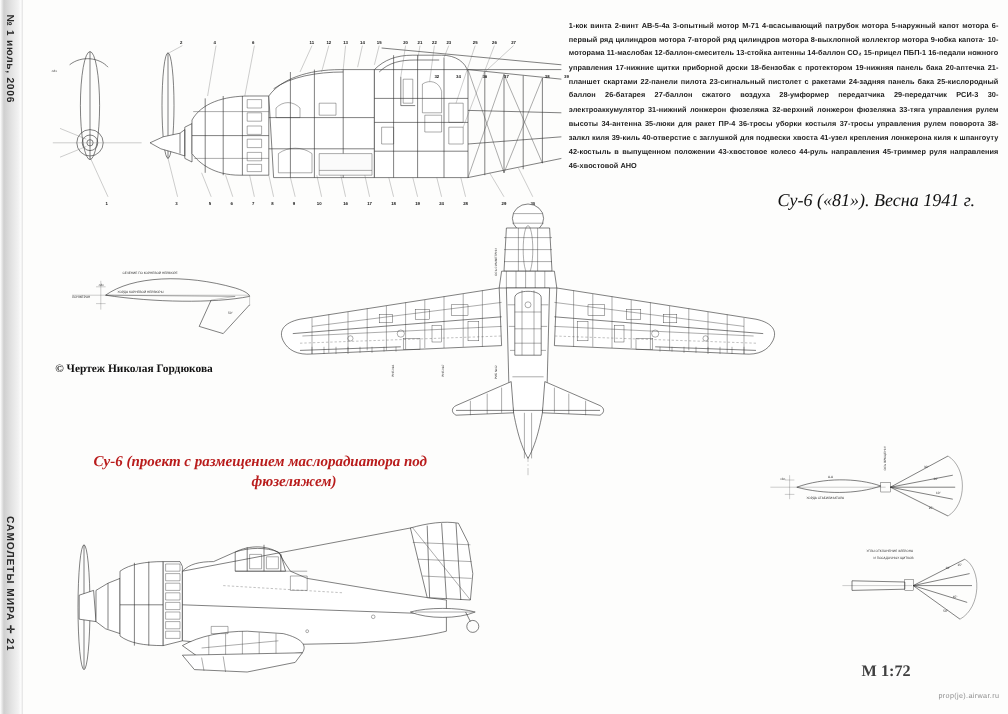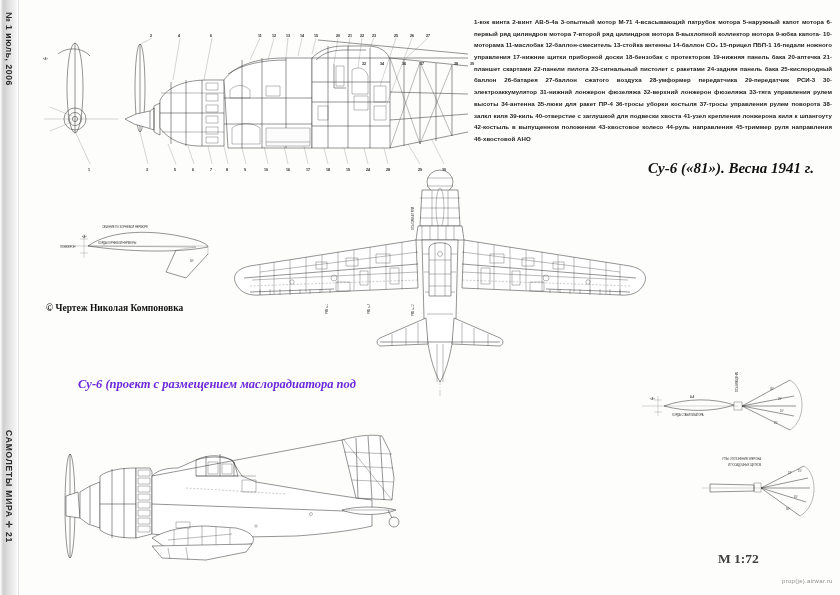--- a/index.html
+++ b/index.html
@@ -40,27 +40,27 @@
 
   
   .h-main{
     position:absolute;left:46px;top:14px;
     font-style:italic;font-weight:bold;
     font-size:13.5px;color:#111;
     letter-spacing:.2px;
   }
   .h-su6-right{
     position:absolute;left:648px;top:160px;
-    font-style:italic;font-weight:bold;
+    font-style:italic;font-weight:normal;
     font-size:15px;color:#111;
   }
   .h-su6-bottom{
     position:absolute;left:78px;top:376px;width:300px;
     font-style:italic;font-weight:bold;
-    font-size:12.5px;color:#6d28d9;line-height:1.35;
+    font-size:12.5px;color:#b91c1c;line-height:1.35;
   }
   .h-su6-bottom .l2{display:block;text-align:center;padding-left:34px;}
   .copyright{
     position:absolute;left:46px;top:303px;
     font-weight:bold;font-size:9.5px;color:#111;
     font-family:"Liberation Serif", serif;
   }
   .scale{
     position:absolute;left:718px;top:551px;
     font-weight:bold;font-size:13.5px;color:#404040;
@@ -108,22 +108,23 @@
 <div class="page">
 
   <div class="spine">
     <div class="spine-text spine-top">№ 1 июль, 2006</div>
     <div class="spine-text spine-bottom">САМОЛЕТЫ МИРА  ✛  21</div>
   </div>
 
   <div class="h-su6-right">Су-6 («81»). Весна 1941 г.</div>
   <div class="h-su6-bottom">
     <span>Су-6 (проект с размещением маслорадиатора под</span>
-  </div>
-  <div class="copyright">© Чертеж Николая Компоновка</div>
+    <span class="l2">фюзеляжем)</span>
+  </div>
+  <div class="copyright">© Чертеж Николая Гордюкова</div>
   <div class="scale">M 1:72</div>
   <div class="watermark">prop(je).airwar.ru</div>
 
   <div class="legend">1-кок винта 2-винт АВ-5-4а 3-опытный мотор М-71 4-всасывающий патрубок мотора 5-наружный капот мотора 6-первый ряд цилиндров мотора 7-второй ряд цилиндров мотора 8-выхлопной коллектор мотора 9-юбка капота· 10-моторама 11-маслобак 12-баллон-смеситель 13-стойка антенны 14-баллон CO₂ 15-прицел ПБП-1 16-педали ножного управления 17-нижние щитки приборной доски 18-бензобак с протектором 19-нижняя панель бака 20-аптечка 21-планшет скартами 22-панели пилота 23-сигнальный пистолет с ракетами 24-задняя панель бака  25-кислородный баллон 26-батарея 27-баллон сжатого воздуха 28-умформер передатчика 29-передатчик РСИ-3 30-электроаккумулятор 31-нижний лонжерон фюзеляжа 32-верхний лонжерон фюзеляжа 33-тяга управления рулем высоты 34-антенна 35-люки для ракет ПР-4 36-тросы уборки костыля 37-тросы управления рулем поворота 38-залкл киля 39-киль 40-отверстие с заглушкой для подвески хвоста 41-узел крепления лонжерона киля к шпангоуту 42-костыль в выпущенном положении 43-хвостовое колесо 44-руль направления 45-триммер руля направления 46-хвостовой АНО</div>
 
   <div class="dw" style="left:28px;top:36px;">
   <svg width="440" height="130" viewBox="0 0 440 130">
 
     <g>
       <ellipse class="ln" cx="47" cy="52" rx="8" ry="45"></ellipse>

